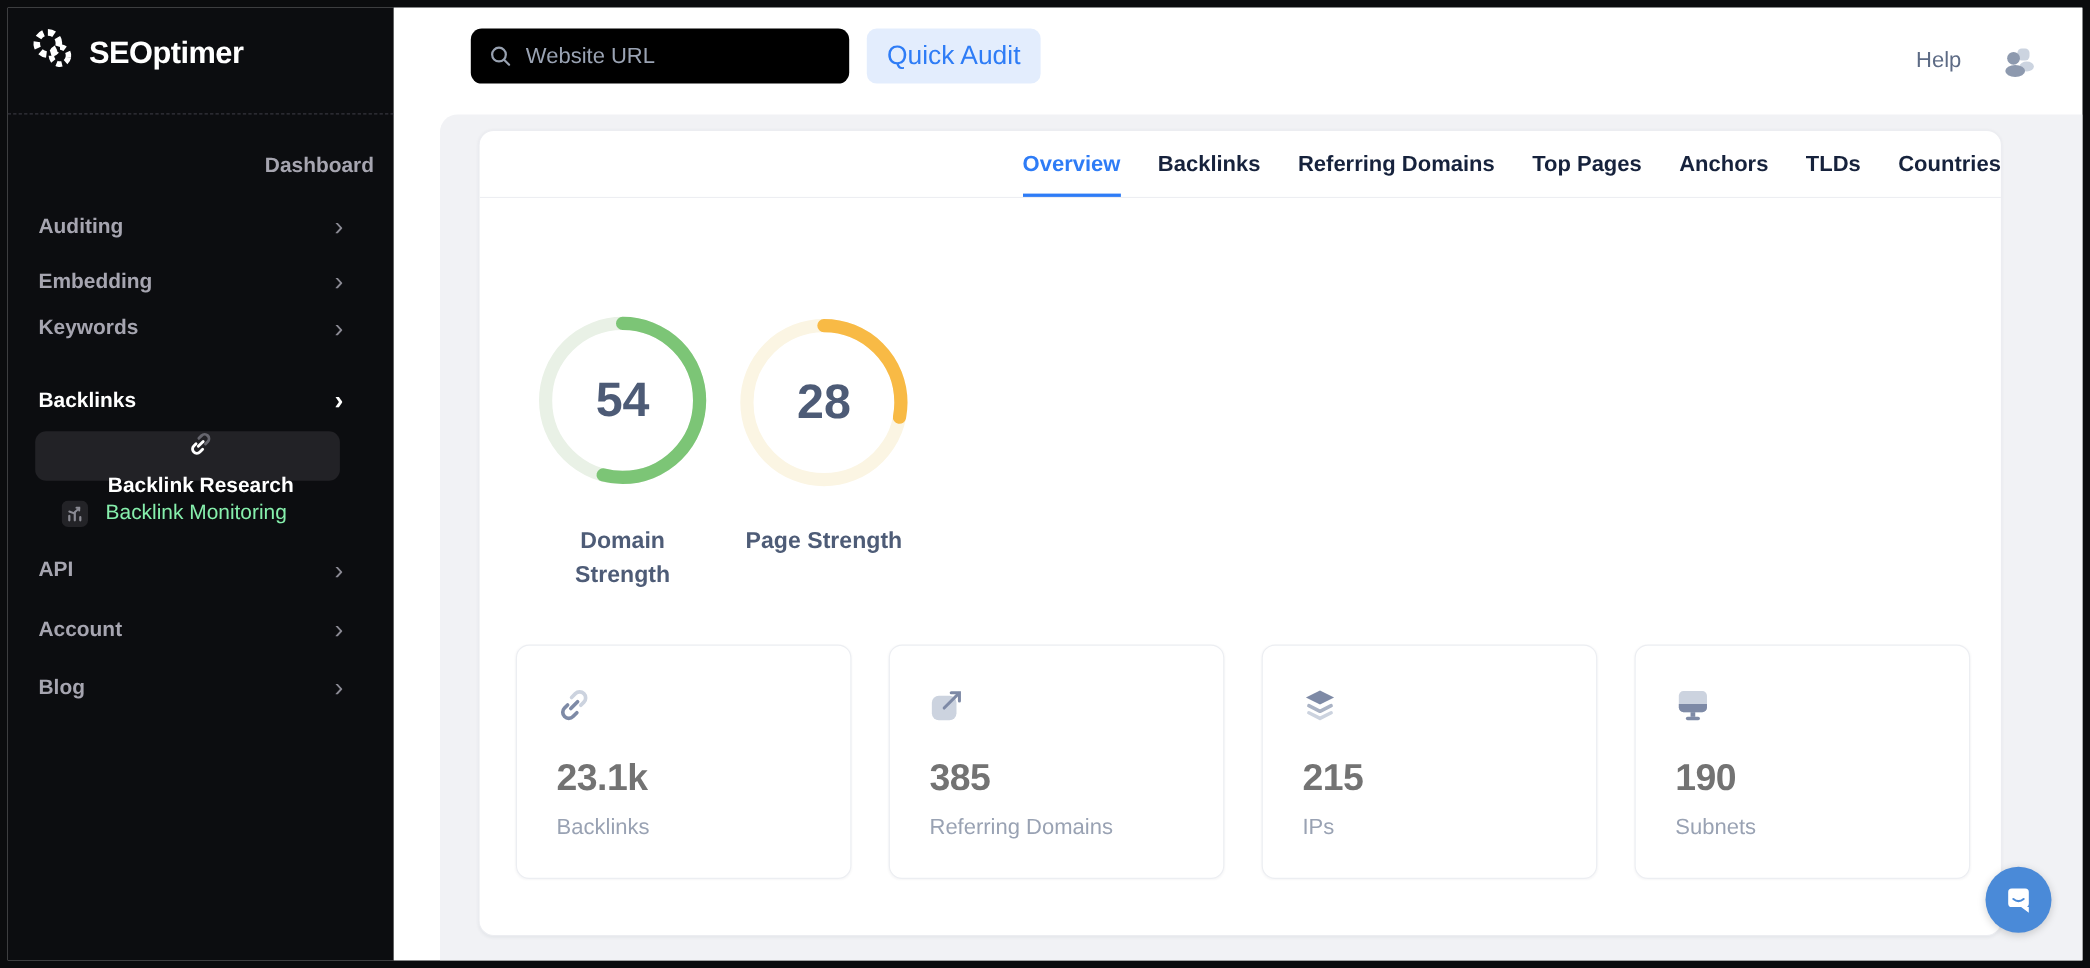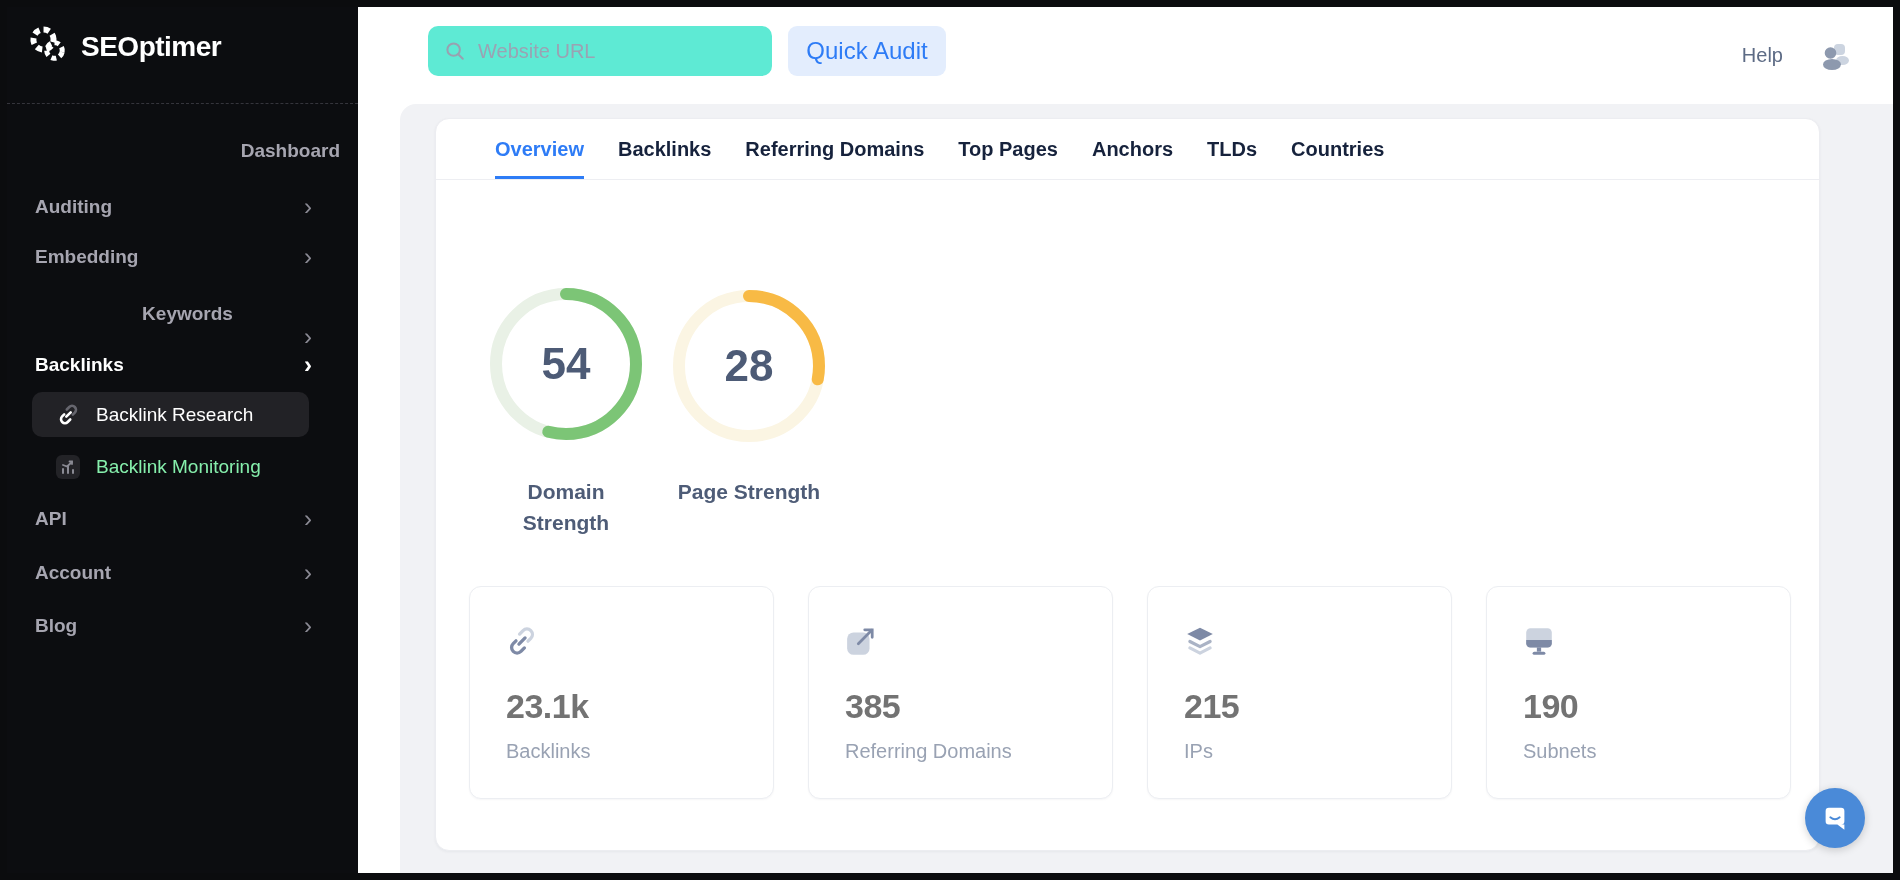--- a/index.html
+++ b/index.html
@@ -15,38 +15,38 @@
   
   .sidebar { position:absolute; top:0; left:0; width:351px; height:100%; background:#0c0d10; }
   .logo { position:absolute; top:16px; left:20px; display:flex; align-items:center; gap:10px; cursor:pointer; }
   .logo-text { color:#ffffff; font-size:28px; font-weight:700; letter-spacing:-0.5px; }
   .sidebar-divider { position:absolute; top:96px; left:0; right:0; border-top:1px dashed #35353c; }
   .nav-item { position:absolute; left:28px; right:18px; height:40px; display:flex; align-items:center; color:#a6a5b0; font-size:19px; font-weight:600; cursor:pointer; }
   .nav-item .chev { margin-left:auto; font-size:24px; font-weight:400; color:#8b8a94; line-height:1; padding-right:28px; }
   .nav-item.active-section { color:#ffffff; font-weight:700; }
   .nav-item.active-section .chev { color:#ffffff; font-weight:700; }
   .sub-item { position:absolute; left:25px; width:277px; height:45px; display:flex; align-items:center; gap:16px; padding-left:24px; border-radius:10px; color:#86efac; font-size:19px; font-weight:500; cursor:pointer; }
-  .sub-item.active { background:#222226; color:#ffffff; font-weight:400; }
+  .sub-item.active { background:#222226; color:#ffffff; font-weight:700;flex-direction:column; }
   .sub-icon { width:24px; height:24px; display:flex; align-items:center; justify-content:center; }
 
   
   .topbar { position:absolute; left:351px; top:0; right:0; height:97px; background:#ffffff; }
-  .searchbox { position:absolute; left:70px; top:19px; width:344px; height:50px; background:#5eead4; border-radius:10px; display:flex; align-items:center; padding:0 16px; gap:12px; }
+  .searchbox { position:absolute; left:70px; top:19px; width:344px; height:50px; background:#000000; border-radius:10px; display:flex; align-items:center; padding:0 16px; gap:12px; }
   .searchbox input { border:none; outline:none; background:transparent; font-family:"Liberation Sans",sans-serif; font-size:20px; color:#4e5c77; width:100%; }
   .searchbox input::placeholder { color:#9aa3b3; }
   .quick-audit { position:absolute; left:430px; top:19px; width:158px; height:50px; background:#e3edfd; border:none; border-radius:9px; color:#2e7cf6; font-family:"Liberation Sans",sans-serif; font-size:24px; font-weight:500; cursor:pointer; }
   .help-link { position:absolute; right:110px; top:0; height:97px; display:flex; align-items:center; color:#5d6b85; font-size:20px; cursor:pointer; }
   .user-menu { position:absolute; right:42px; top:0; height:97px; display:flex; align-items:center; cursor:pointer; }
 
   
   .content { position:absolute; left:351px; top:97px; right:0; bottom:0; background:#ffffff; }
   .gray-panel { position:absolute; left:42px; top:0; right:0; bottom:0; background:#f1f2f5; border-top-left-radius:16px; }
   .main-card { position:absolute; left:35px; top:14px; width:1385px; height:733px; background:#ffffff; border:1px solid #ecedf1; border-radius:14px; box-shadow:0 1px 3px rgba(25,35,60,0.05); overflow:hidden; }
 
-  .tabs { height:61px; border-bottom:1px solid #edeef2; display:flex; align-items:stretch; padding-left:59px; gap:34px; }
+  .tabs { height:61px; border-bottom:1px solid #edeef2; display:flex; align-items:stretch; padding-left:59px; gap:34px;justify-content:flex-end; }
   .tab { display:flex; align-items:center; font-size:20px; font-weight:600; color:#16223c; cursor:pointer; border-bottom:3px solid transparent; padding-top:3px; }
   .tab.active { color:#2e7cf6; border-bottom-color:#2e7cf6; }
 
   .gauge { position:absolute; width:156px; height:156px; }
   .gauge-num { position:absolute; inset:0; display:flex; align-items:center; justify-content:center; font-size:44px; font-weight:700; color:#4d5b76; }
   .gauge-label { position:absolute; width:150px; top:357px; text-align:center; font-size:21px; font-weight:600; line-height:31px; color:#4e5c77; }
 
   .stats-row { position:absolute; left:33px; top:467px; display:flex; gap:34px; }
   .stat-card { width:305px; height:213px; background:#ffffff; border:1px solid #eceef2; border-radius:12px; box-shadow:0 1px 2px rgba(25,35,60,0.04); padding:38px 36px; }
   .stat-value { margin-top:26px; font-size:34px; font-weight:700; color:#737373; letter-spacing:-0.5px; }
@@ -75,21 +75,21 @@
       <span>Dashboard</span>
     </div>
     <div class="nav-item" style="top:180px;">
       <span>Auditing</span>
       <span class="chev">›</span>
     </div>
     <div class="nav-item" style="top:230px;">
       <span>Embedding</span>
       <span class="chev">›</span>
     </div>
-    <div class="nav-item" style="top:296px;flex-direction:column;">
+    <div class="nav-item" style="top:272px;">
       <span>Keywords</span>
       <span class="chev">›</span>
     </div>
     <div class="nav-item active-section" style="top:338px;">
       <span>Backlinks</span>
       <span class="chev">›</span>
     </div>
 
     <div class="sub-item active" style="top:385px;">
       <span class="sub-icon">

